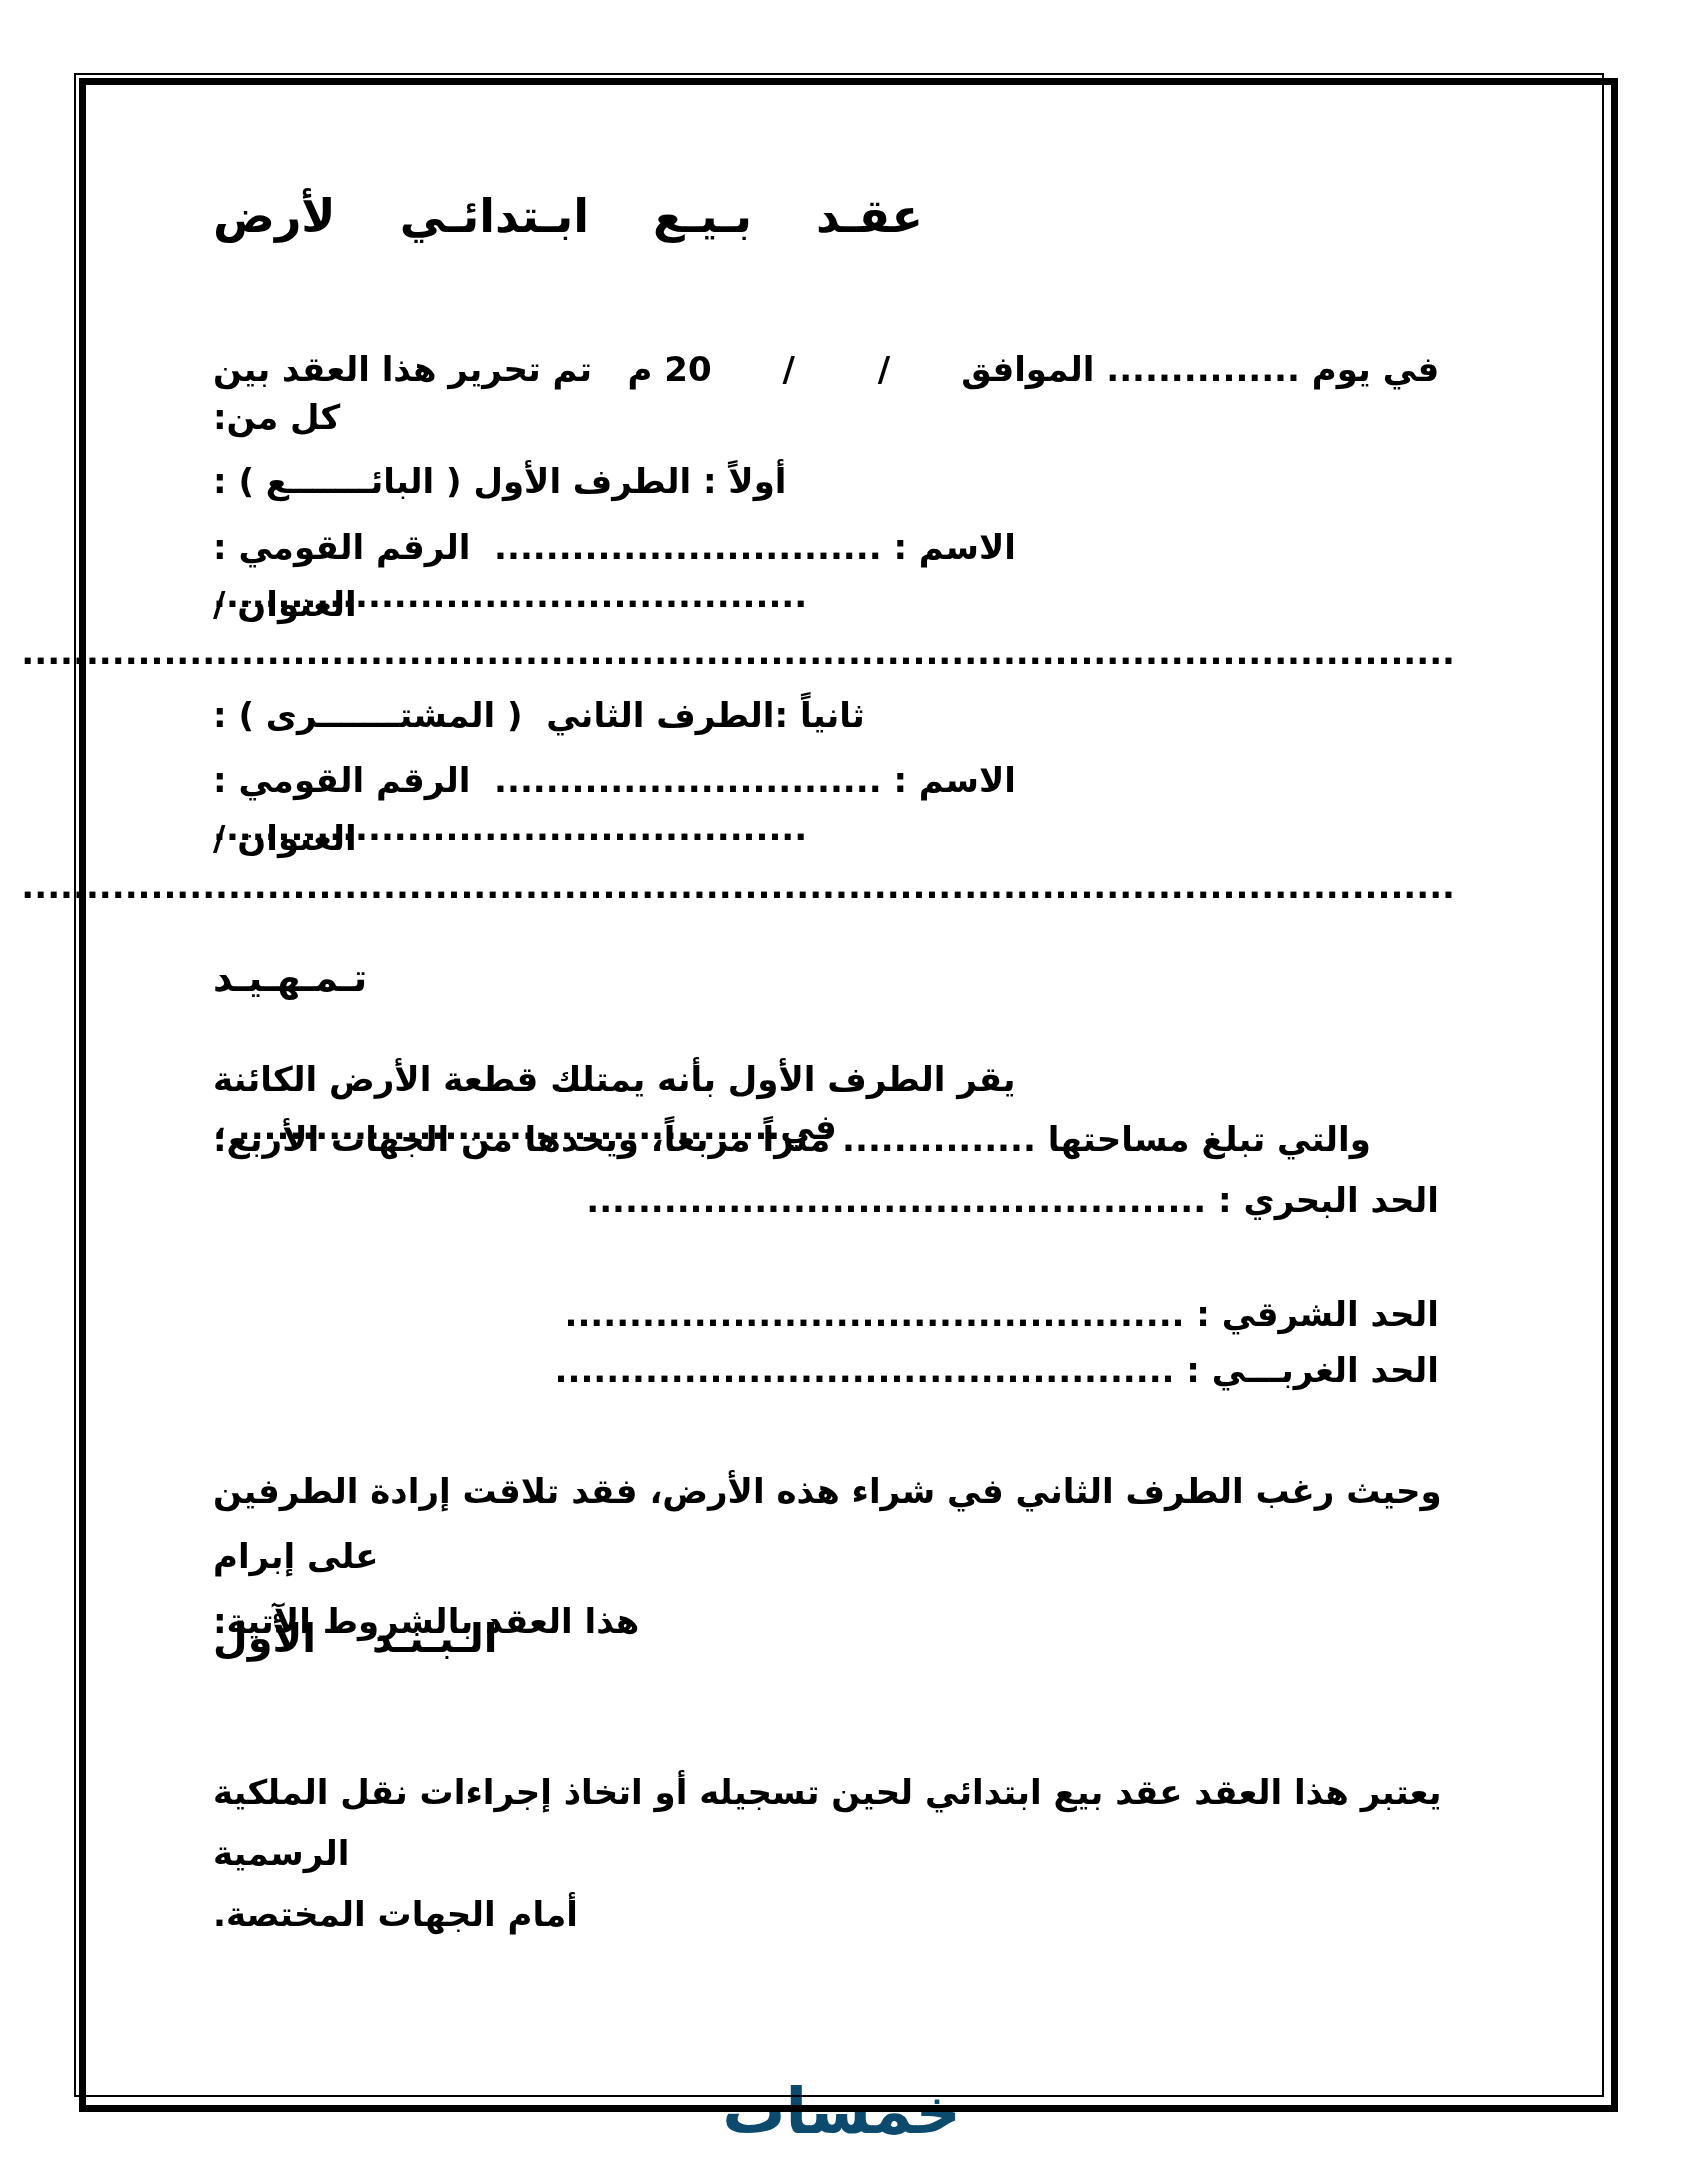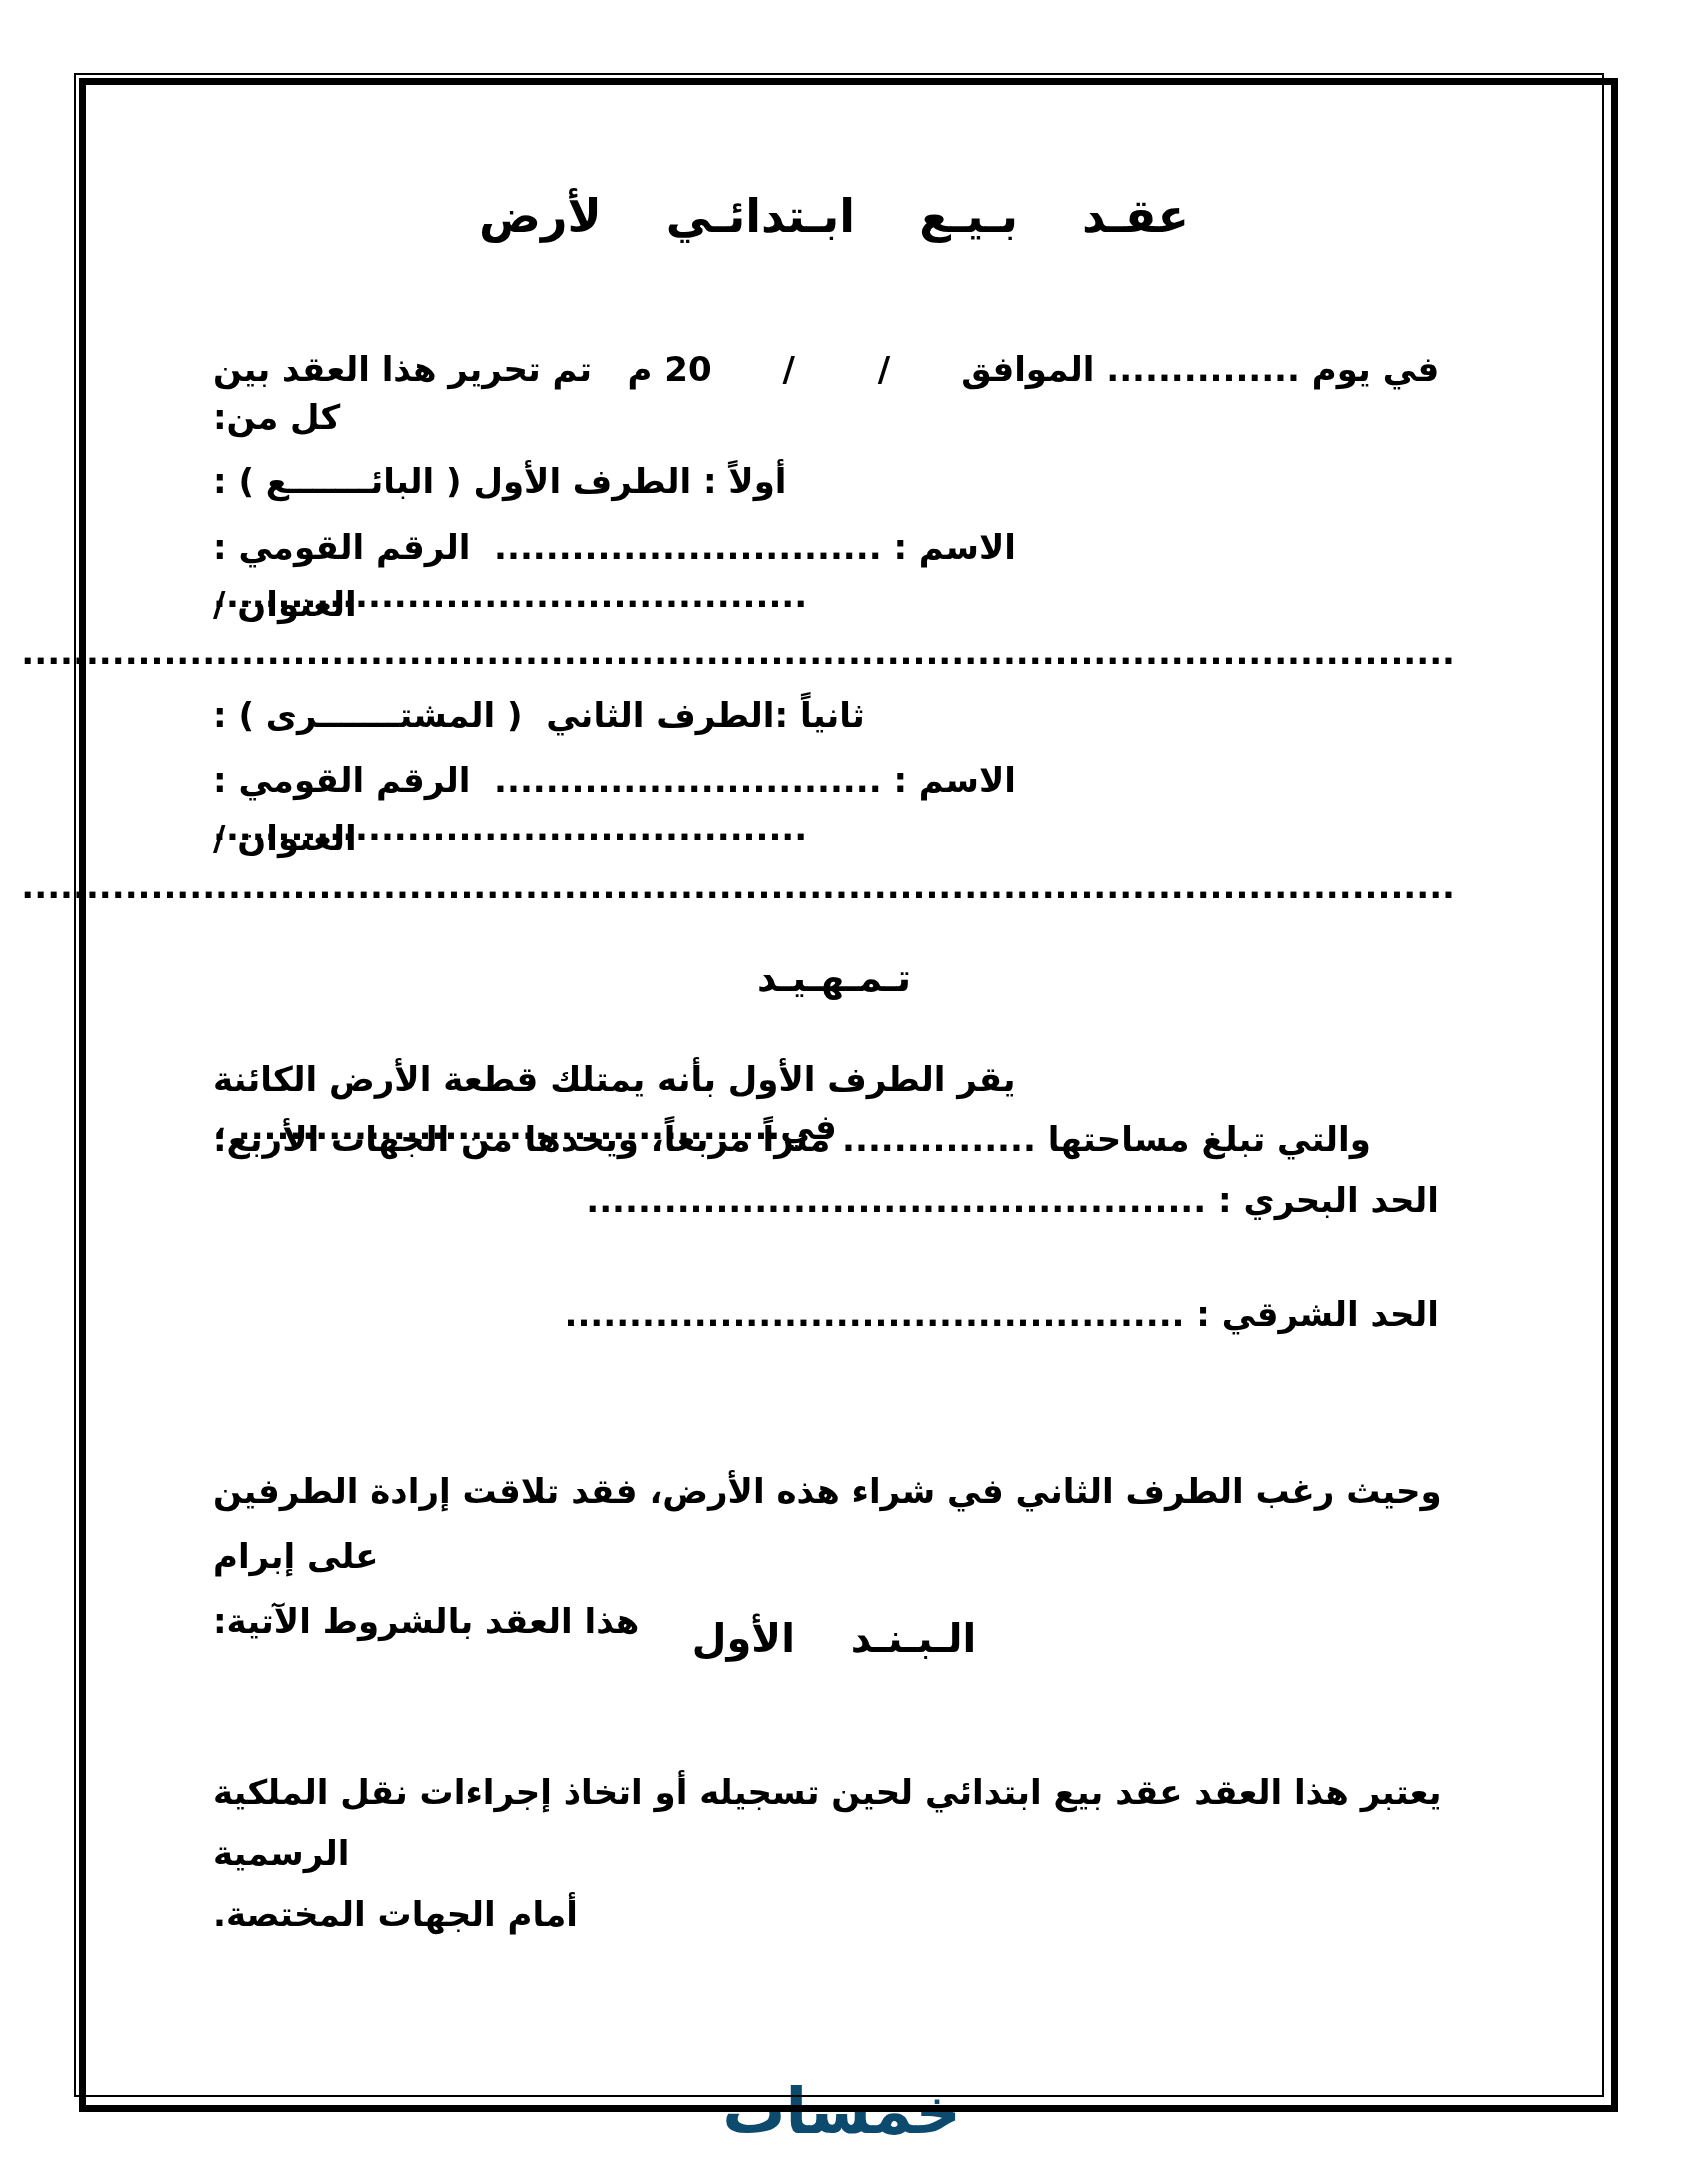--- a/index.html
+++ b/index.html
@@ -46,21 +46,21 @@
     font-weight: bold;
     font-size: 34px;
   }
   .row {
     position: absolute;
     right: 0; left: 0;
     text-align: left;
     white-space: pre-wrap;
     line-height: 1.42;
   }
-  .center { text-align: center; }
+  .center { text-align: left; }
 
   .title        { top: 184px;  font-size: 46px; word-spacing: 16px; }
   .date-line    { top: 345px;  }
   .p1-heading   { top: 457px;  }
   .p1-name      { top: 523px;  }
   .p1-address   { top: 580px;  }
   .p2-heading   { top: 691px;  }
   .p2-name      { top: 756px;  }
   .p2-address   { top: 814px;  }
   .tamhid       { top: 952px;  font-size: 38px; }
@@ -112,20 +112,21 @@
     <div class="row p2-name">الاسم : ..............................  الرقم القومي : ..............................................</div>
     <div class="row p2-address">العنوان / ...............................................................................................................</div>
 
     <div class="row tamhid center">تـمـهـيـد</div>
 
     <div class="row pre-line1">يقر الطرف الأول بأنه يمتلك قطعة الأرض الكائنة في.......................................... ،</div>
     <div class="row pre-line2">والتي تبلغ مساحتها ............... متراً مربعاً، ويحدها من الجهات الأربع:</div>
 
     <div class="row border-line border-1">الحد البحري : ................................................</div>
     <div class="row border-line border-3">الحد الشرقي : ................................................</div>
+    <div class="row border-line border-4">الحد الغربـــي : ................................................</div>
 
     <div class="row closing">وحيث رغب الطرف الثاني في شراء هذه الأرض، فقد تلاقت إرادة الطرفين على إبرام
 هذا العقد بالشروط الآتية:</div>
 
     <div class="row band-heading center">الـبـنـد  الأول</div>
 
     <div class="row clause-body">يعتبر هذا العقد عقد بيع ابتدائي لحين تسجيله أو اتخاذ إجراءات نقل الملكية الرسمية
 أمام الجهات المختصة.</div>
 
   </div>

